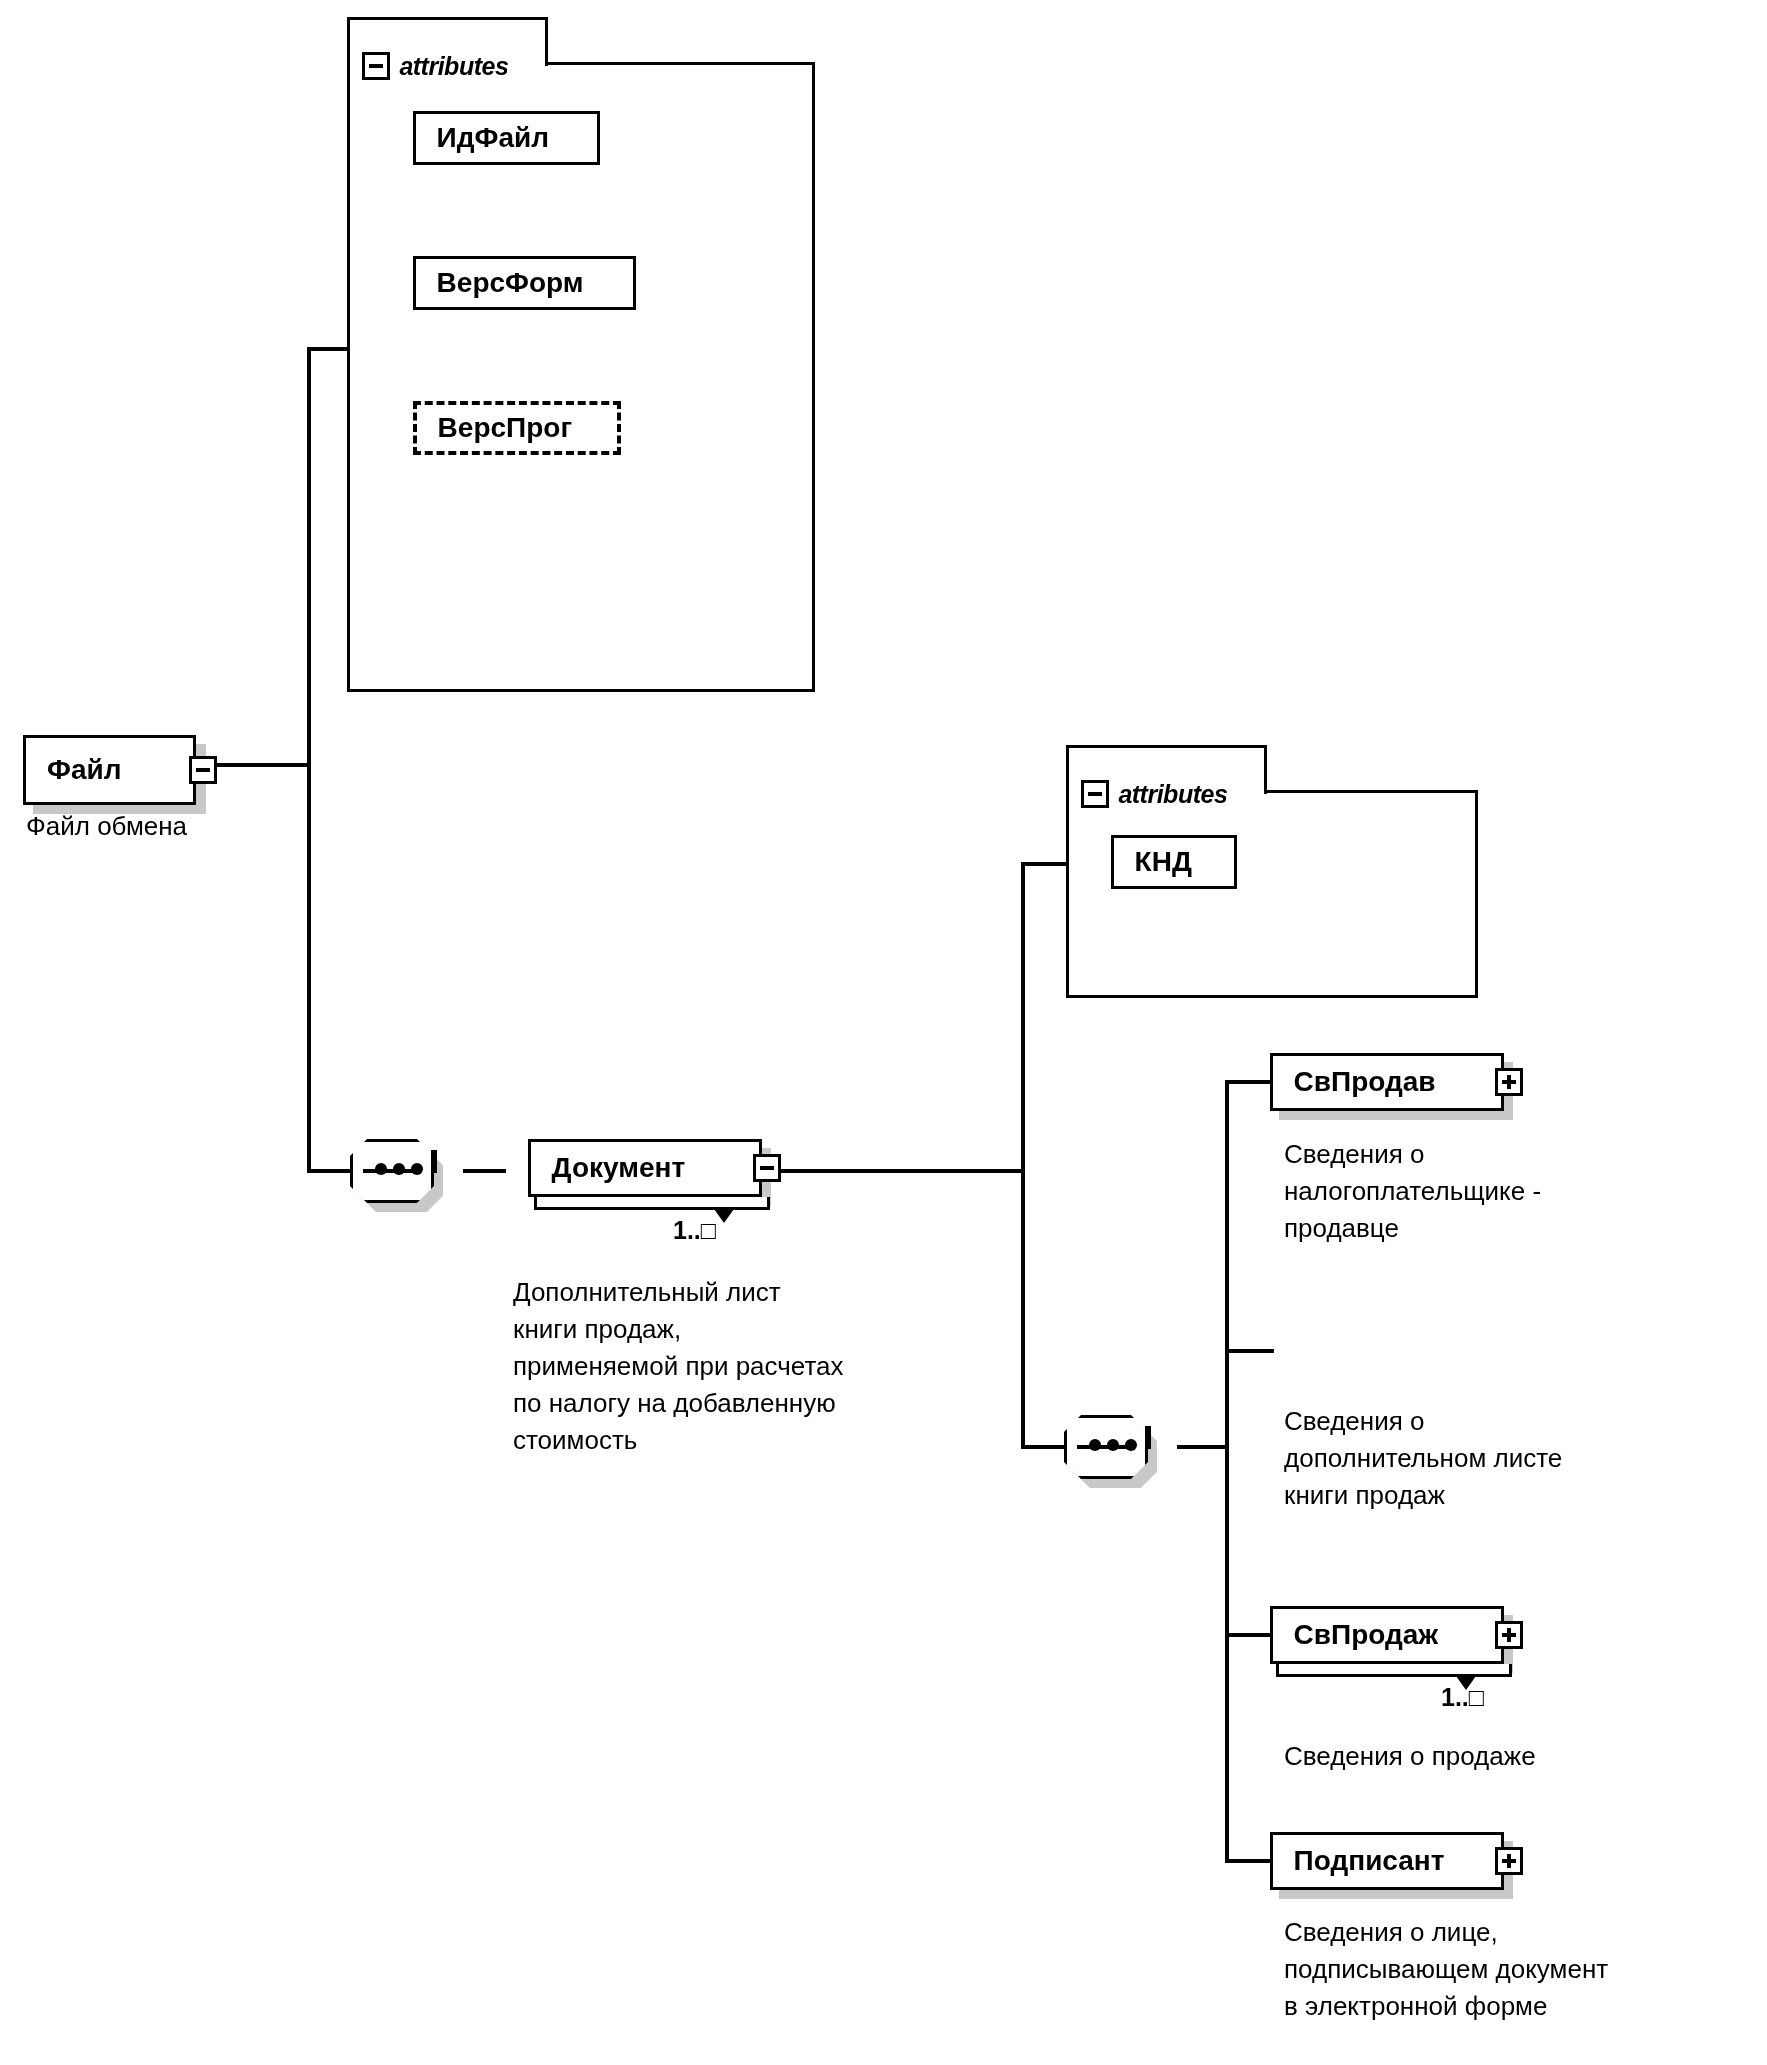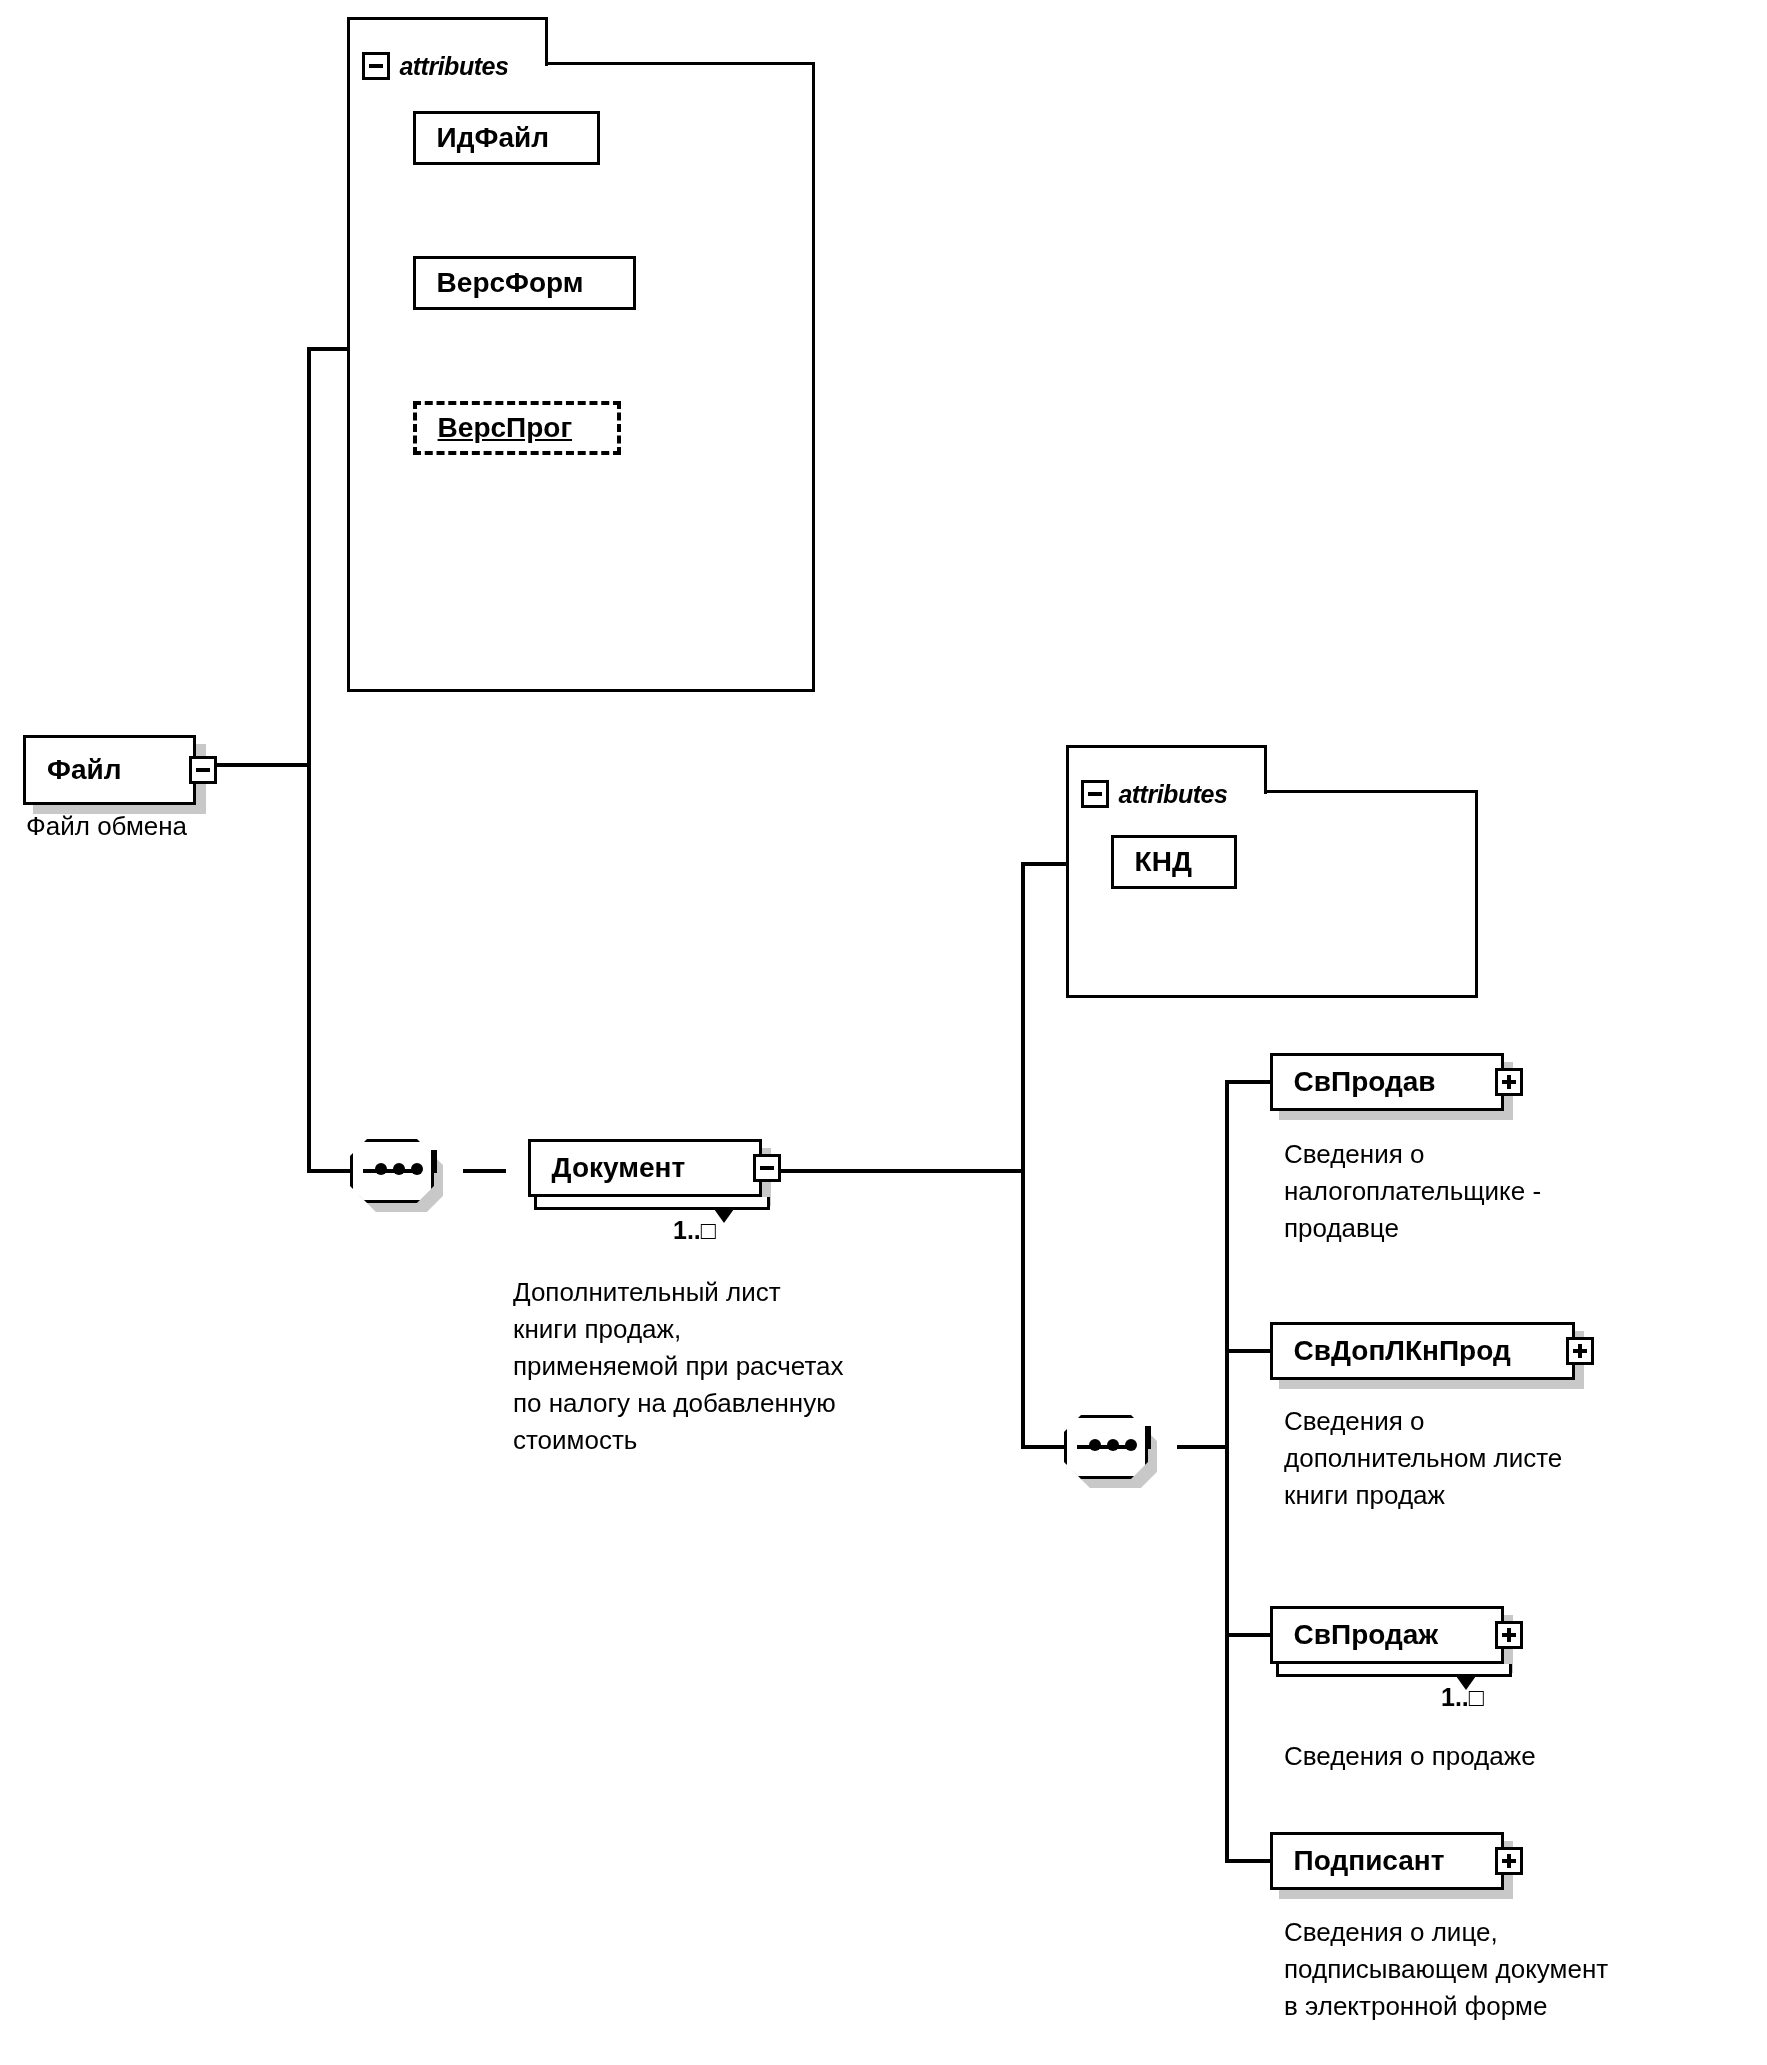--- a/index.html
+++ b/index.html
@@ -73,21 +73,21 @@
     z-index:1;
   }
   .node .frame{
     position:absolute;left:0;top:0;right:0;bottom:0;
     border:3.7px solid #000;
     box-sizing:border-box;
     background:#fff;
     display:flex;align-items:center;
     z-index:2;
   }
-  .node.dashed .frame{border-style:dashed;border-width:4.7px;text-decoration:underline;}
+  .node.dashed .frame{border-style:dashed;border-width:4.7px;}
   .node .name{
     font-weight:bold;font-size:28px;line-height:1;
     white-space:nowrap;padding-left:20.6px;padding-right:7.5px;
   }
   .node .tg{
     position:absolute;top:50%;transform:translateY(-50%);
     z-index:5;
   }
   
   .node.repeat .stack{
@@ -276,27 +276,20 @@
     <div class="frame">
       <span class="name">СвПродав</span>
     </div>
     <span class="toggle plus tg" style="right:-19px;"></span>
   </div>
   <div class="desc" style="left:1284px;top:1136px;width:440px;">Сведения о
 налогоплательщике -
 продавце</div>
 
   <div class="ln h" style="left:1225px;top:1349px;width:49px;"></div>
-  <div class="node" style="left:1270px;top:1322px;width:305px;height:58px;">
-    <div class="shadow"></div>
-    <div class="frame">
-      <span class="name">СвДопЛКнПрод</span>
-    </div>
-    <span class="toggle plus tg" style="right:-19px;"></span>
-  </div>
   <div class="desc" style="left:1284px;top:1403px;width:450px;">Сведения о
 дополнительном листе
 книги продаж</div>
 
   <div class="ln h" style="left:1225px;top:1633px;width:49px;"></div>
   <div class="node repeat" style="left:1270px;top:1606px;width:234px;height:58px;">
     <div class="shadow"></div>
     <div class="stack"></div>
     <div class="frame">
       <span class="name">СвПродаж</span>

